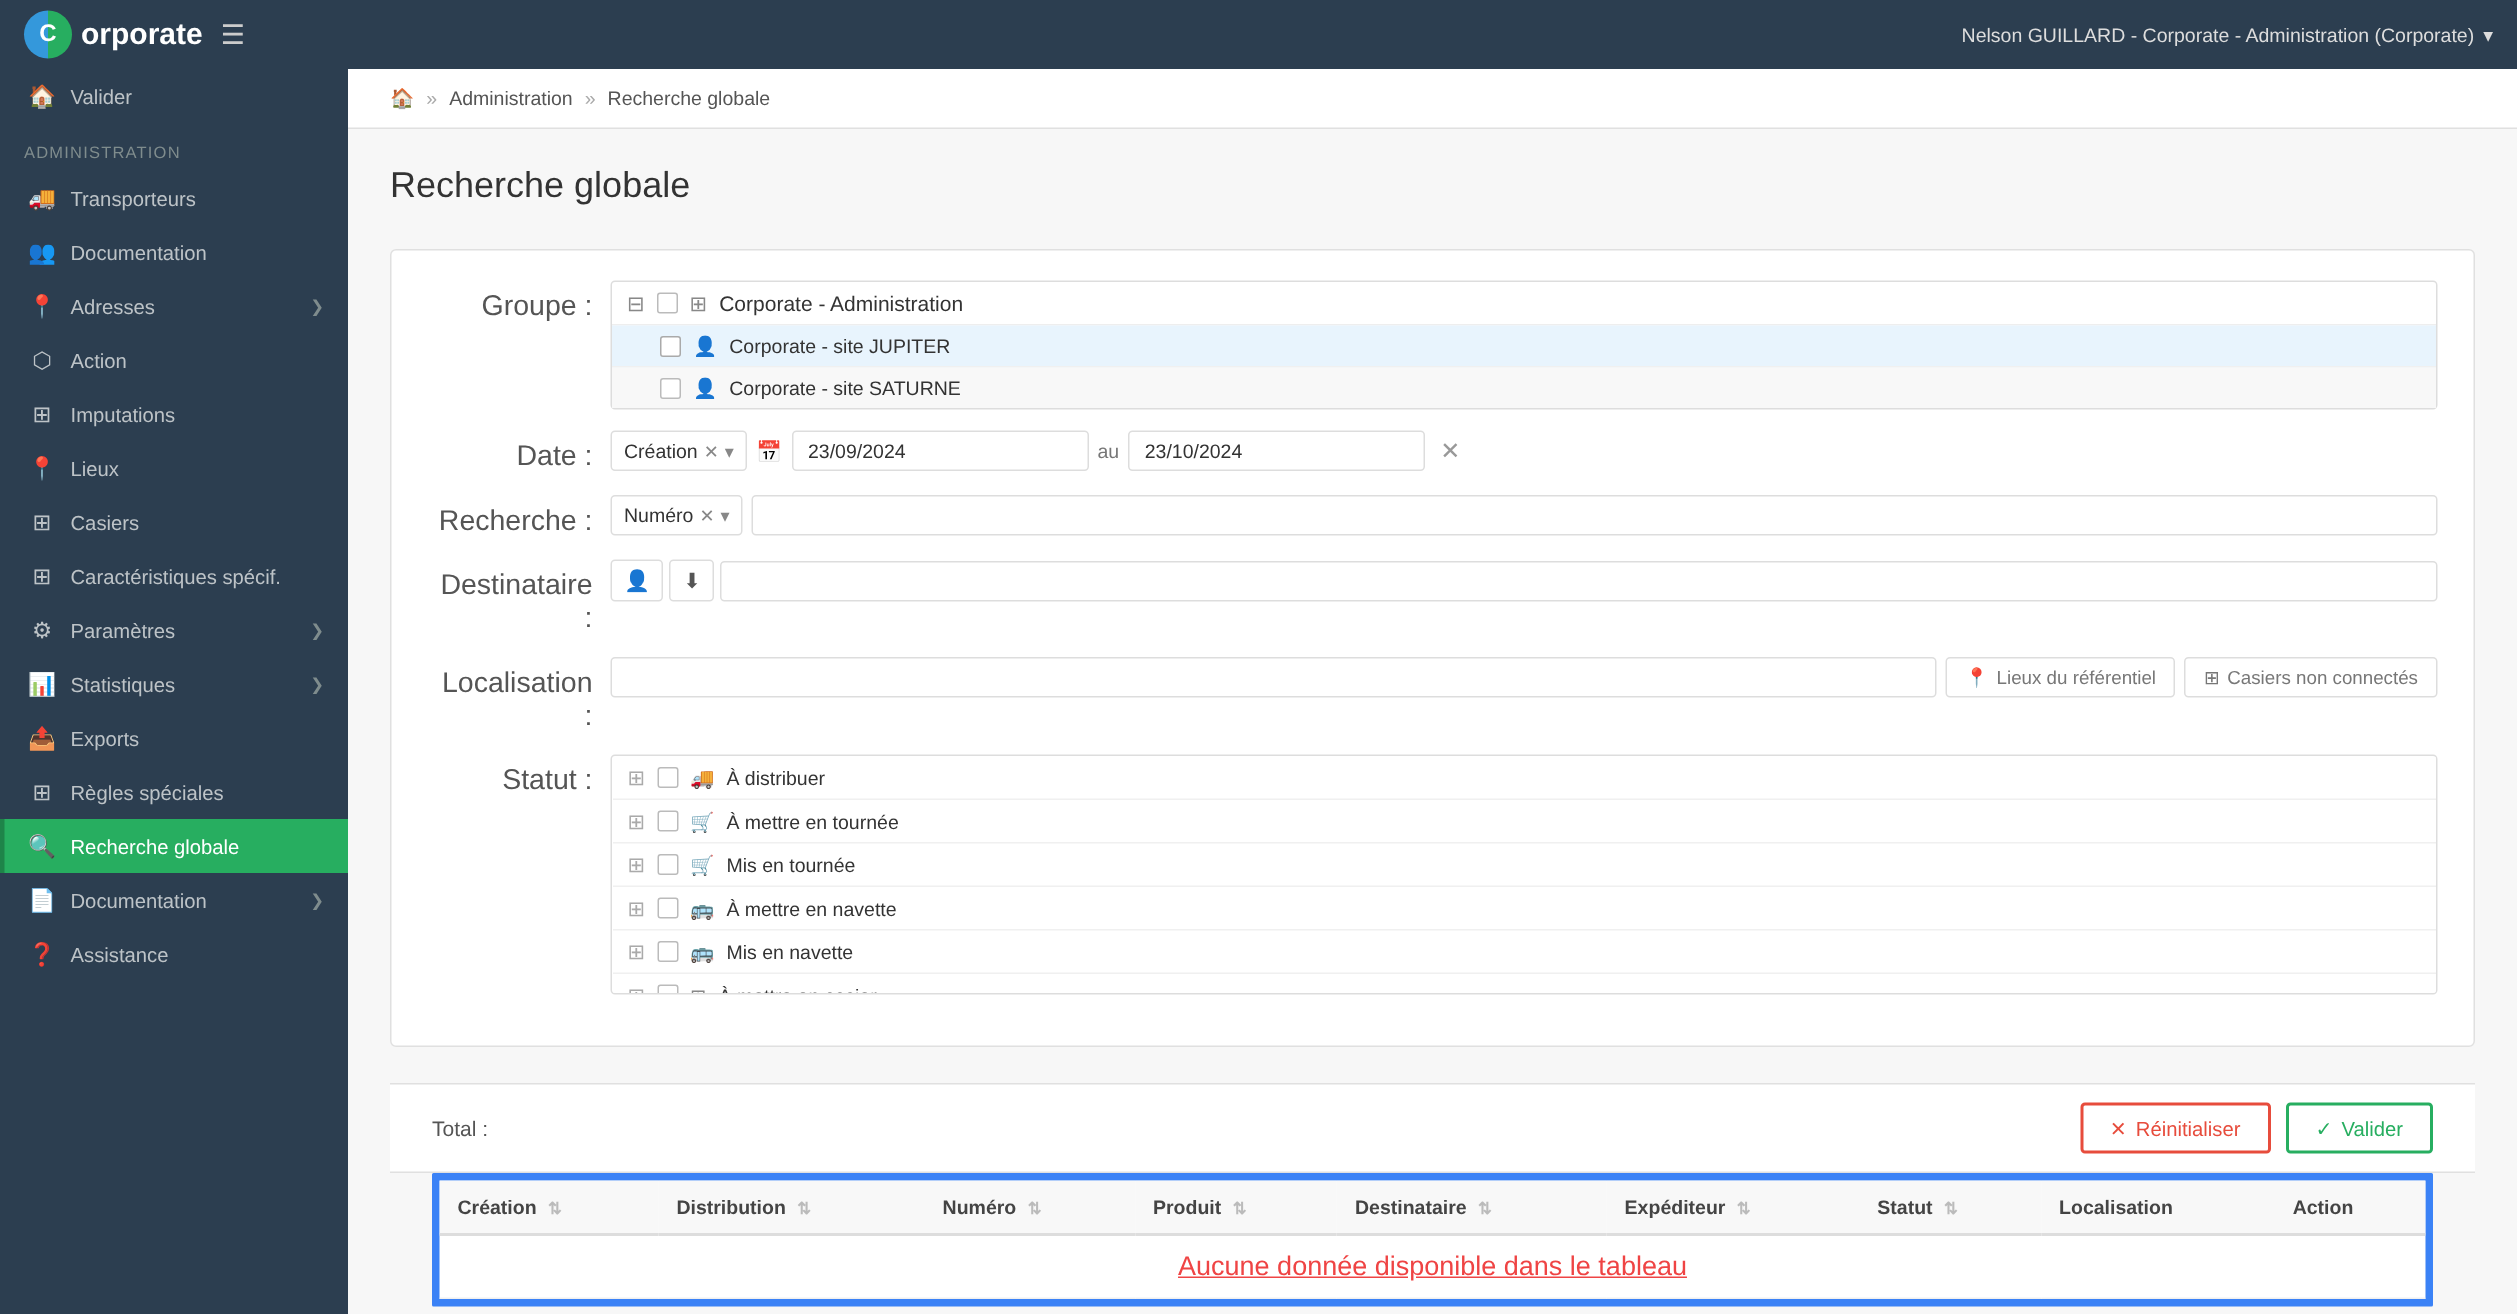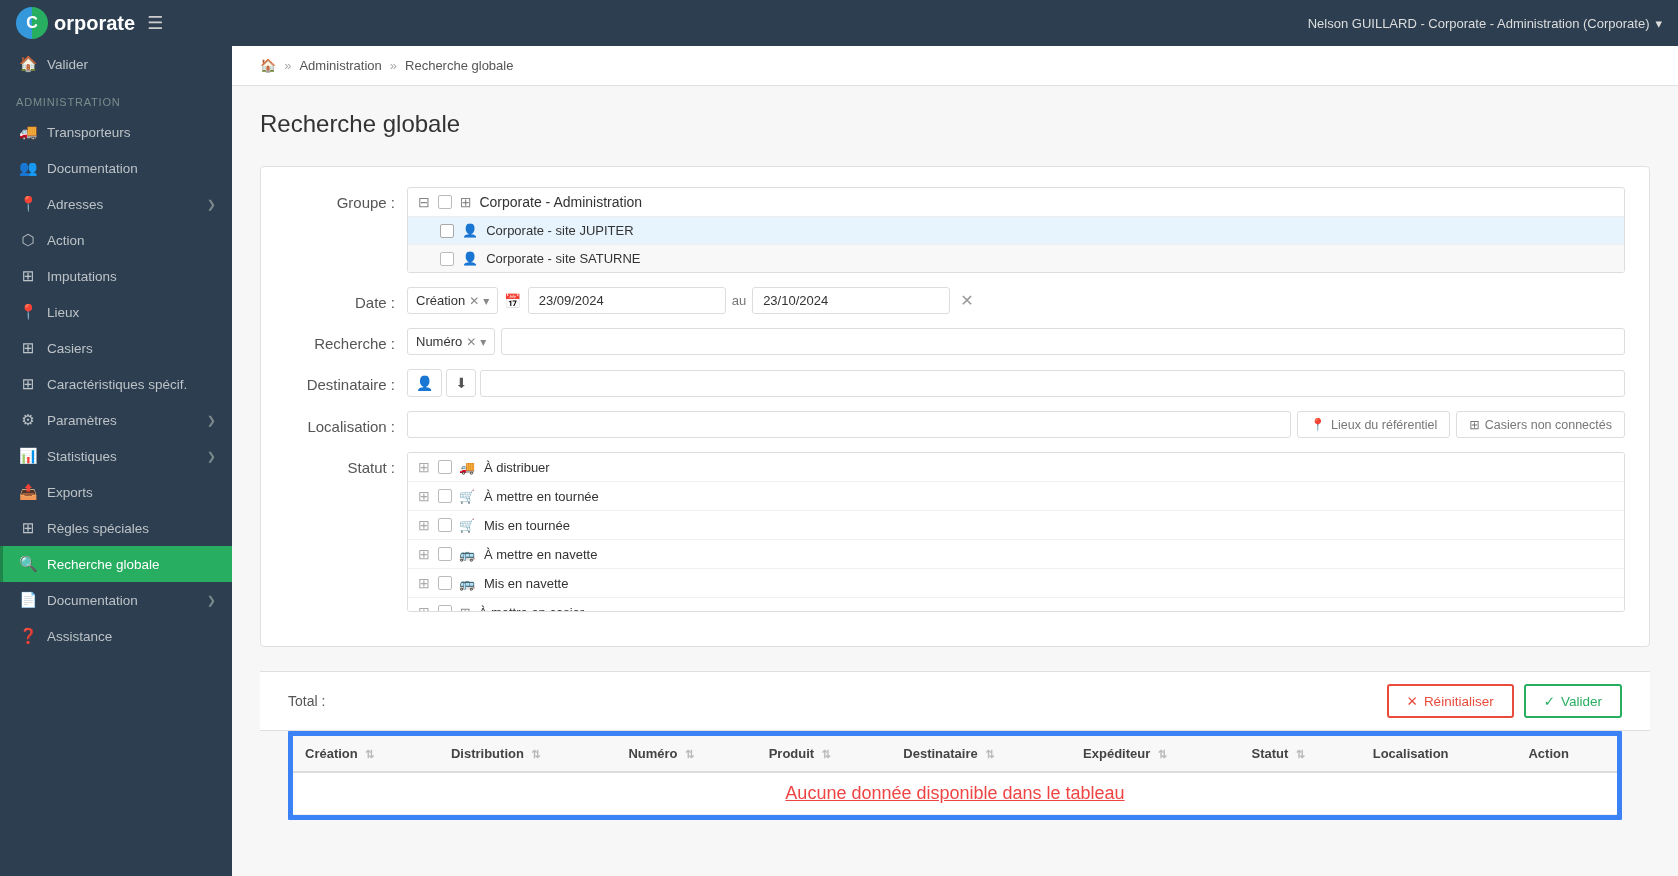--- a/index.html
+++ b/index.html
@@ -121,21 +121,21 @@
     
     .form-row {
       display: flex;
       align-items: flex-start;
       margin-bottom: 14px;
       gap: 12px;
     }
     .form-label {
       width: 110px;
       text-align: right;
-      font-size: 15px;
+      font-size: 19px;
       color: #555;
       padding-top: 7px;
       flex-shrink: 0;
     }
     .form-control-wrap { flex: 1; }
 
     
     .groupe-box {
       border: 1px solid #ddd;
       border-radius: 3px;

